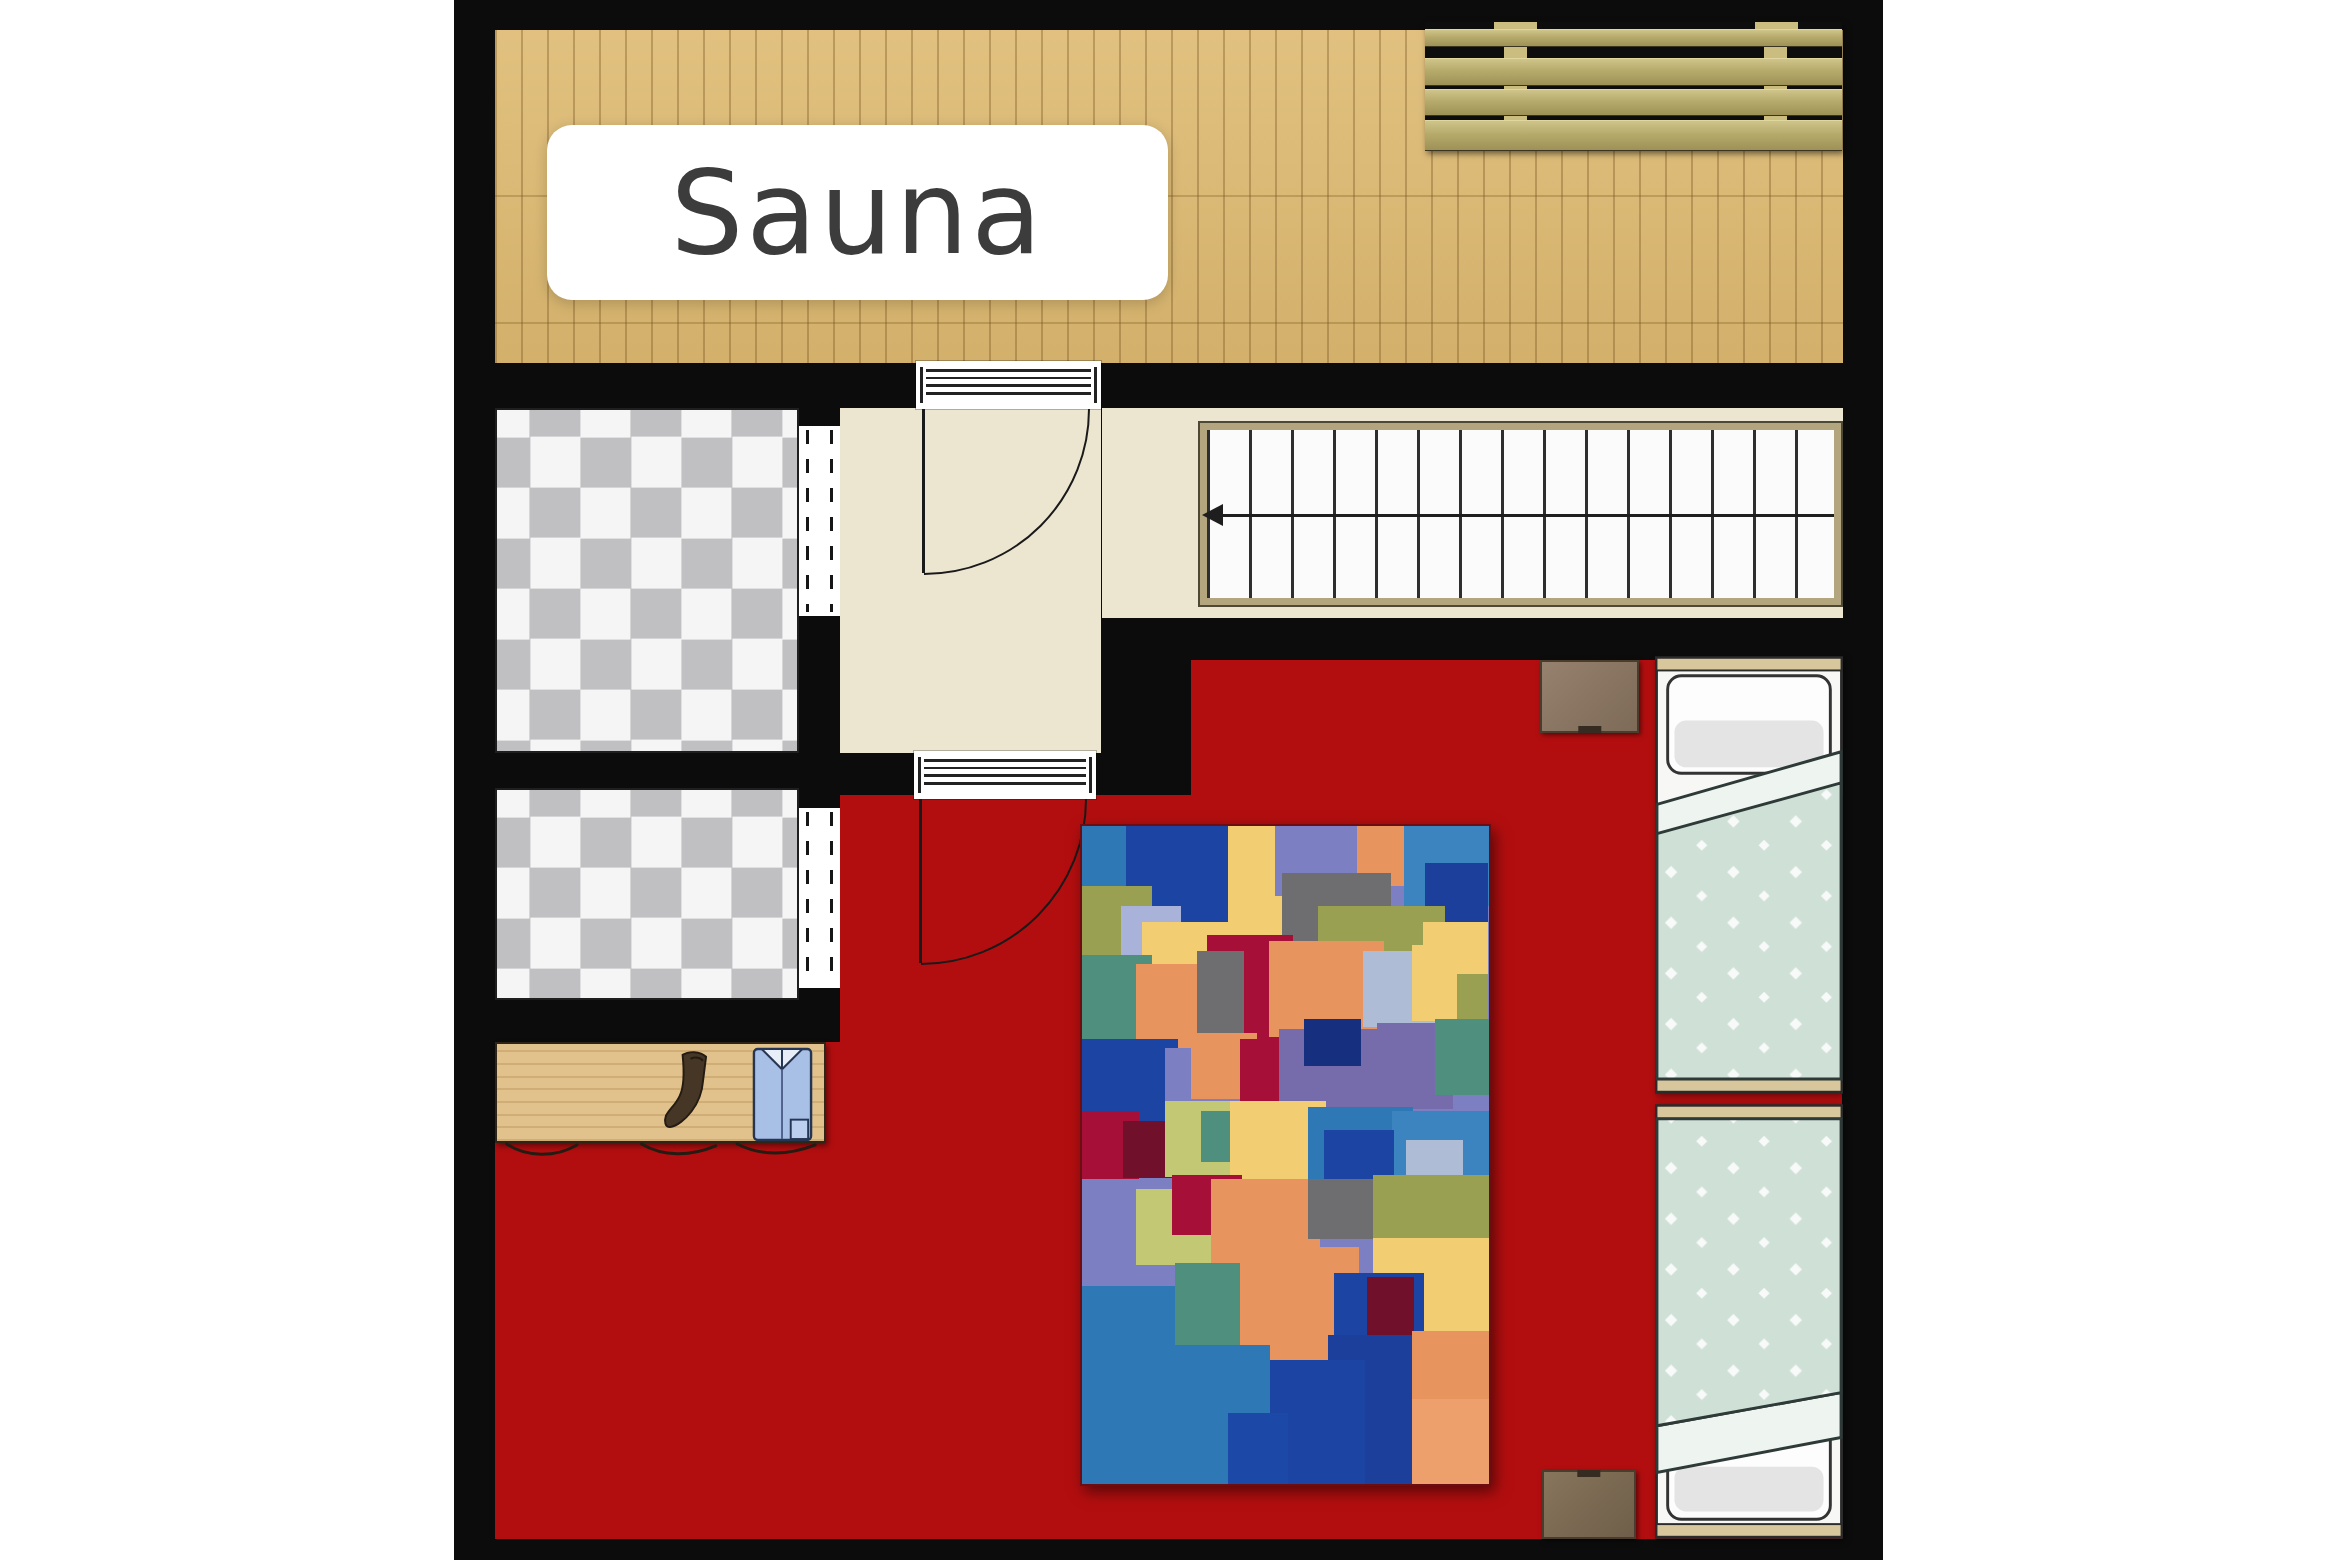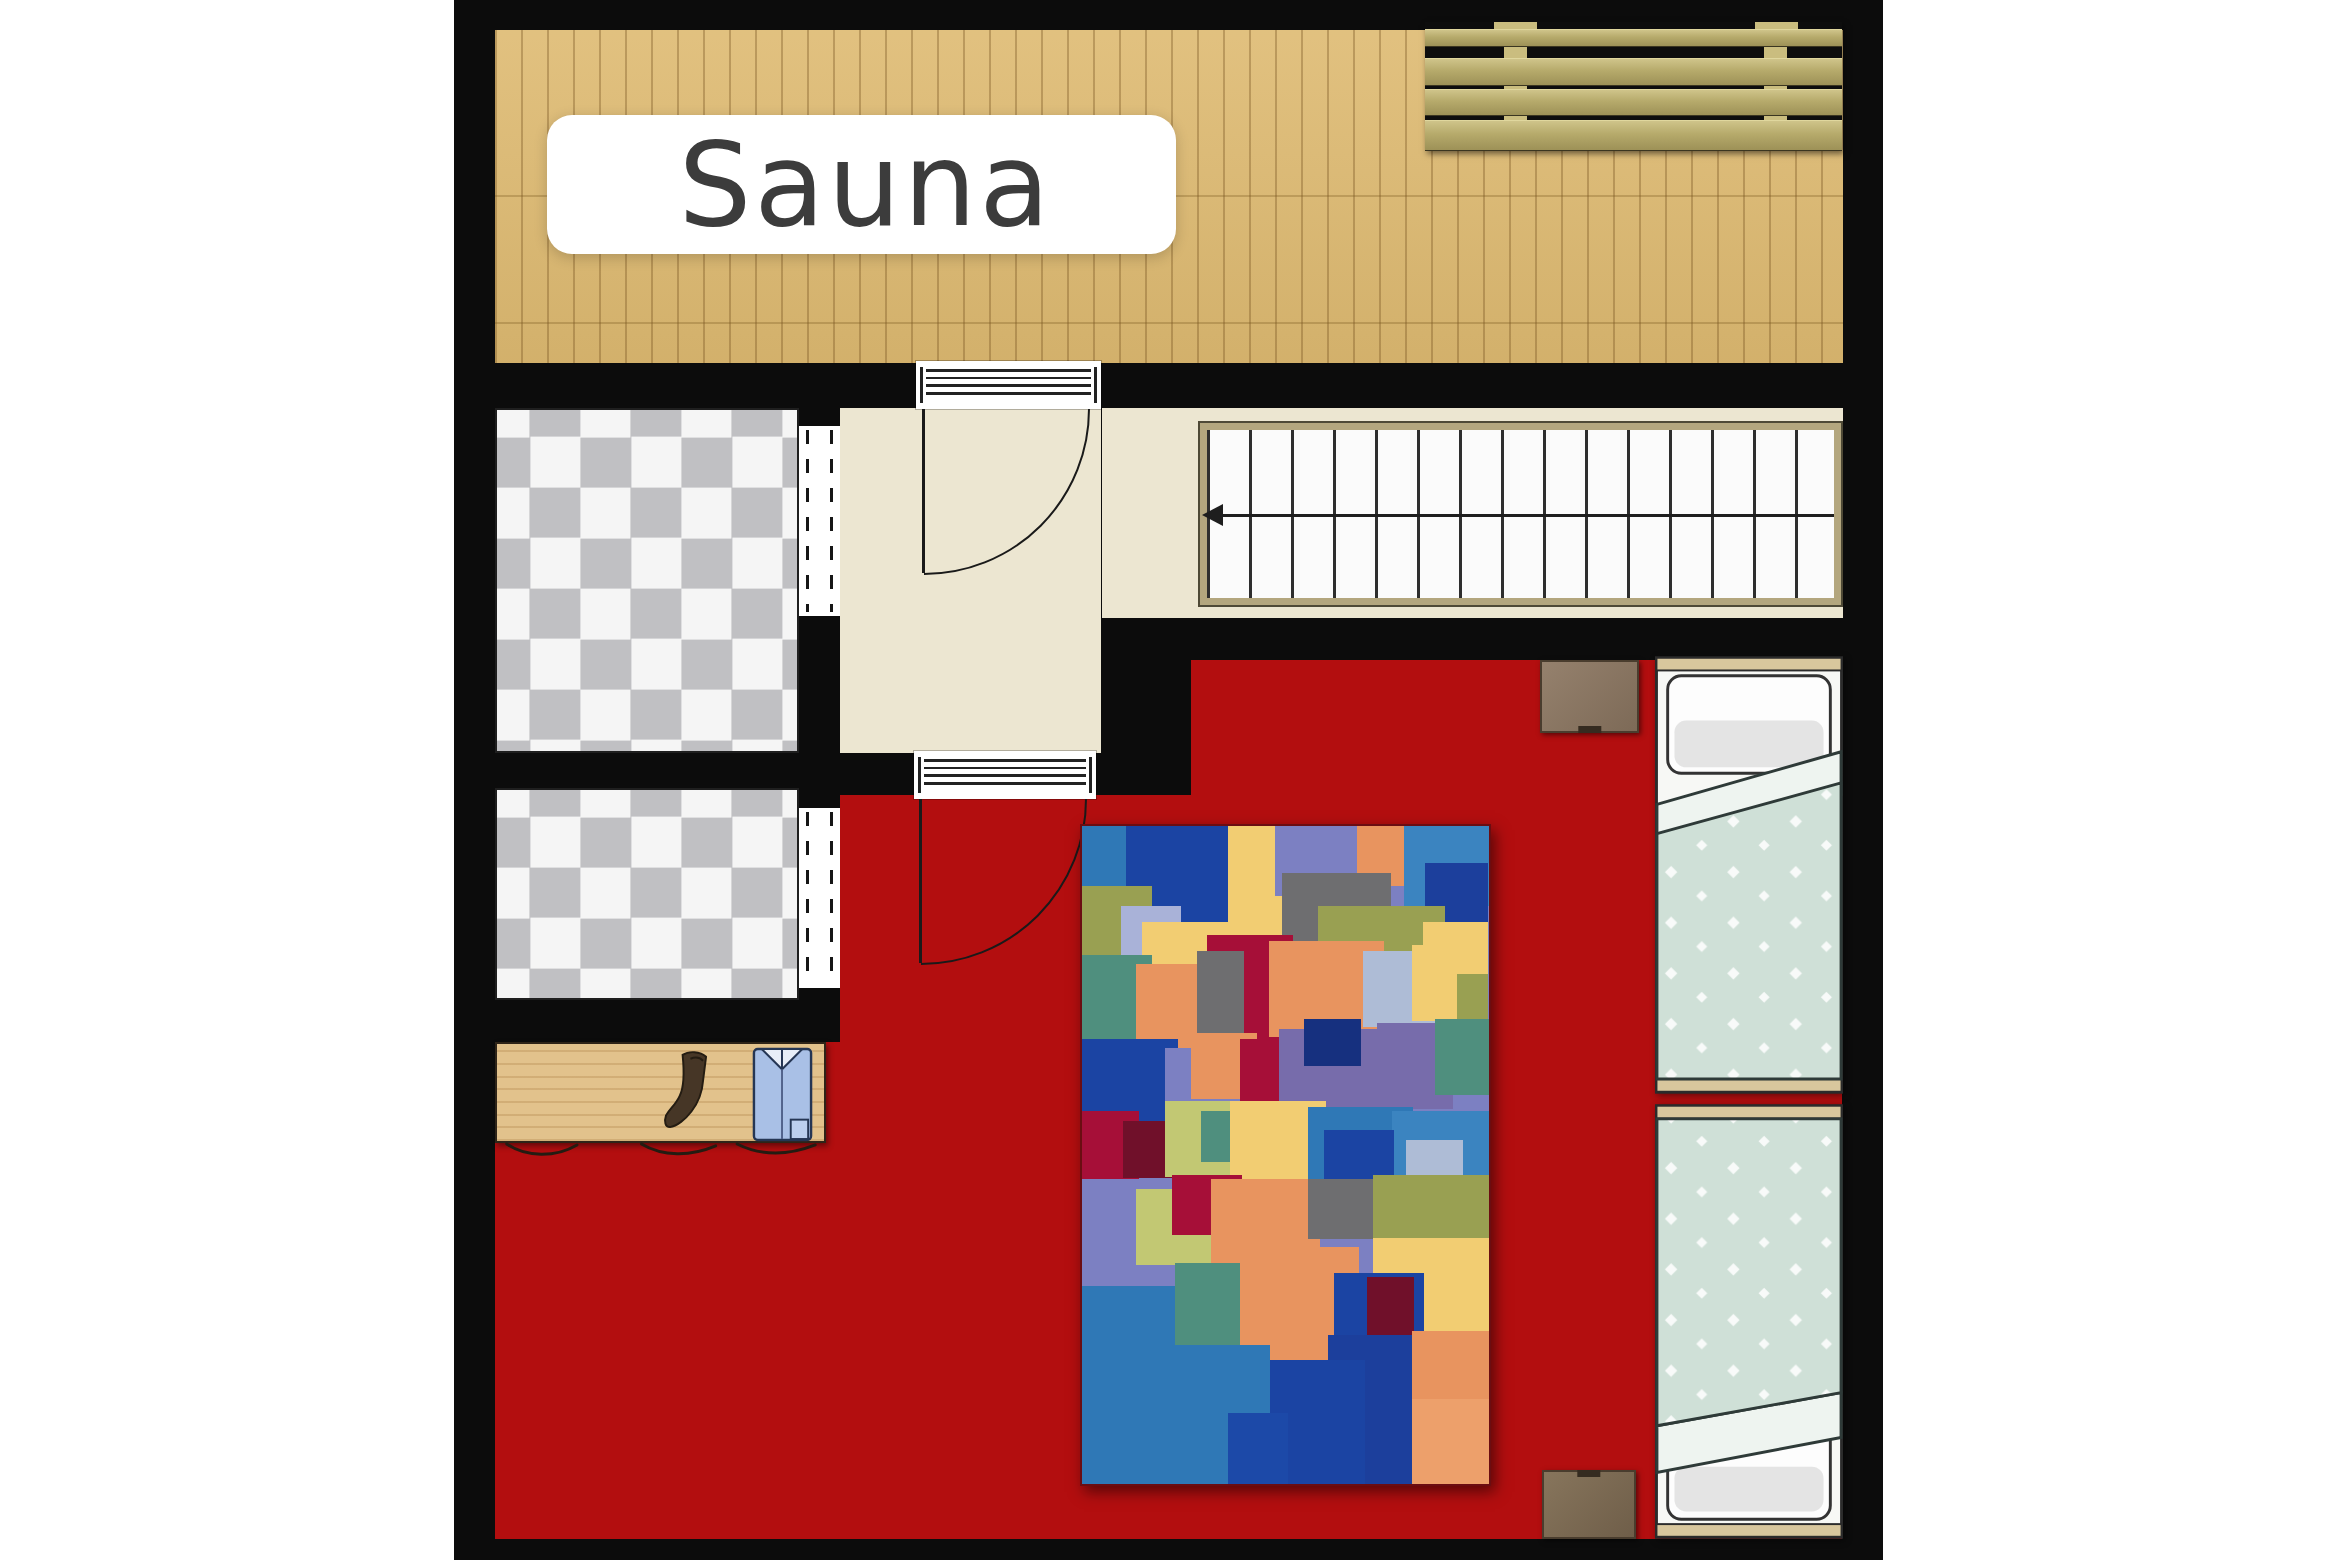--- a/index.html
+++ b/index.html
@@ -107,21 +107,21 @@
     <div class="bench-post" style="left:79px;"></div>
     <div class="bench-post" style="left:339px;"></div>
     <div class="bench-tab" style="left:69px;"></div>
     <div class="bench-tab" style="left:330px;"></div>
     <div class="bench-slat" style="top:6.8px;height:15.6px;"></div>
     <div class="bench-slat" style="top:36px;height:26px;"></div>
     <div class="bench-slat" style="top:67px;height:25px;"></div>
     <div class="bench-slat" style="top:98px;height:29px;"></div>
   </div>
 
-  <div class="abs" id="sauna-label" style="left:93px;top:115px;width:621px;height:139px;padding-left:8px;">
+  <div class="abs" id="sauna-label" style="left:93px;top:125px;width:621px;height:175px;">
     <span>Sauna</span>
   </div>
 
   <div class="abs hall-floor" style="left:386px;top:408px;width:261px;height:345px;"></div>
   <div class="abs hall-floor" style="left:648px;top:408px;width:741px;height:210px;"></div>
 
   <div class="abs" id="stairs" style="left:744px;top:421px;width:645px;height:186px;">
     <div id="stair-treads"></div>
     <div id="stair-midline"></div>
     <div id="stair-arrow"></div>

